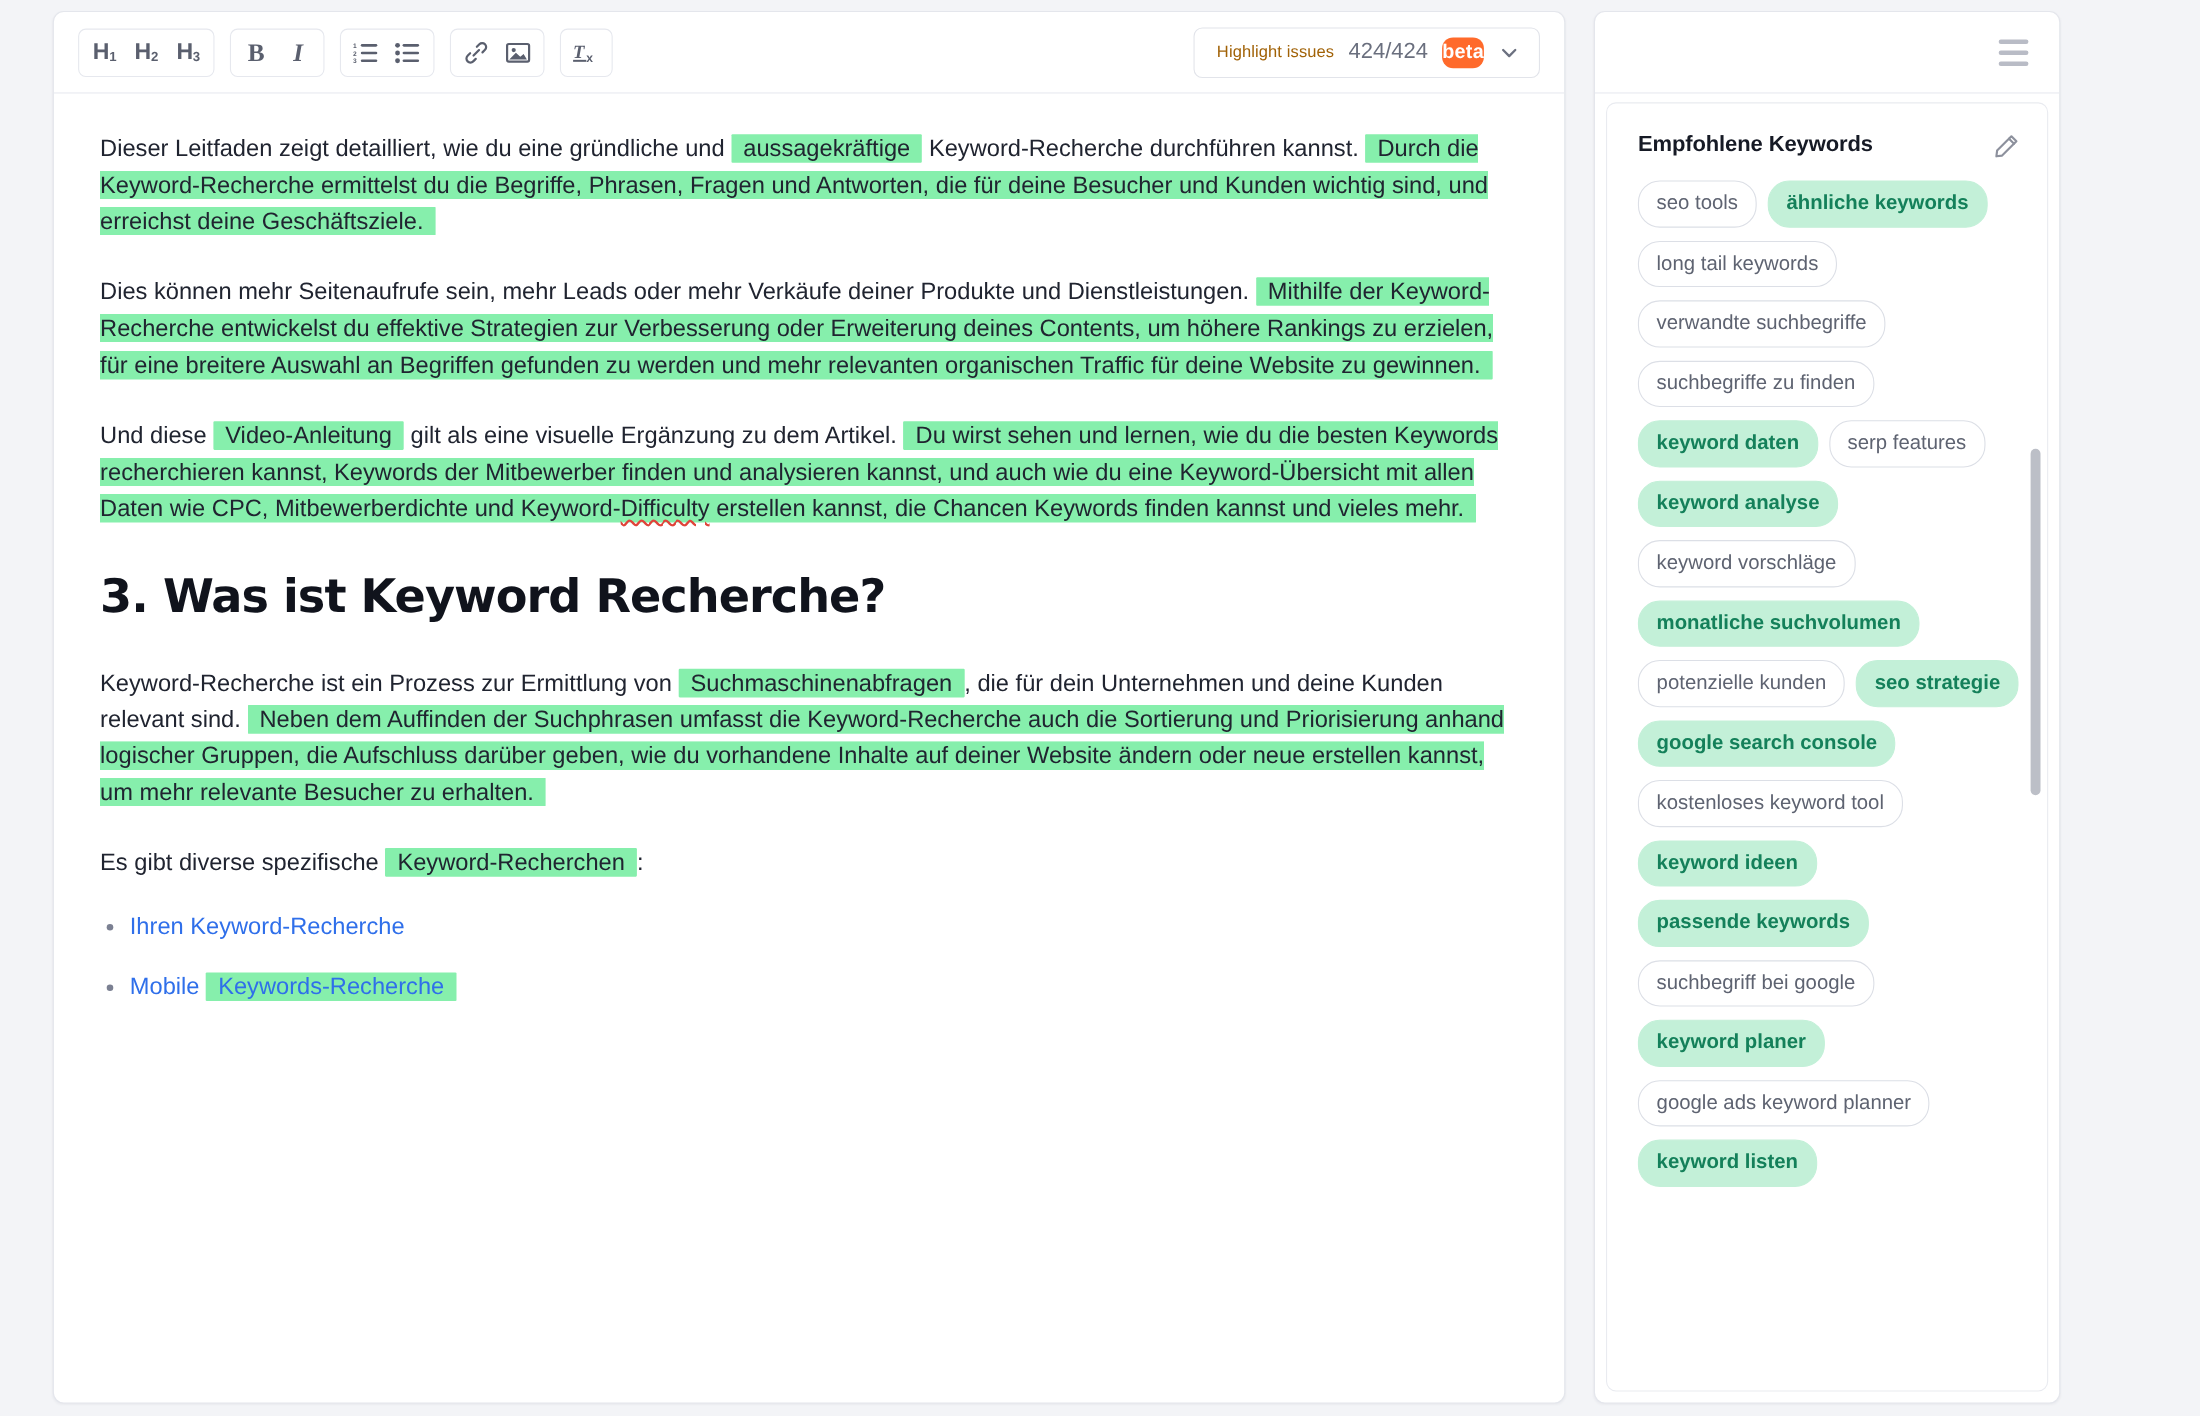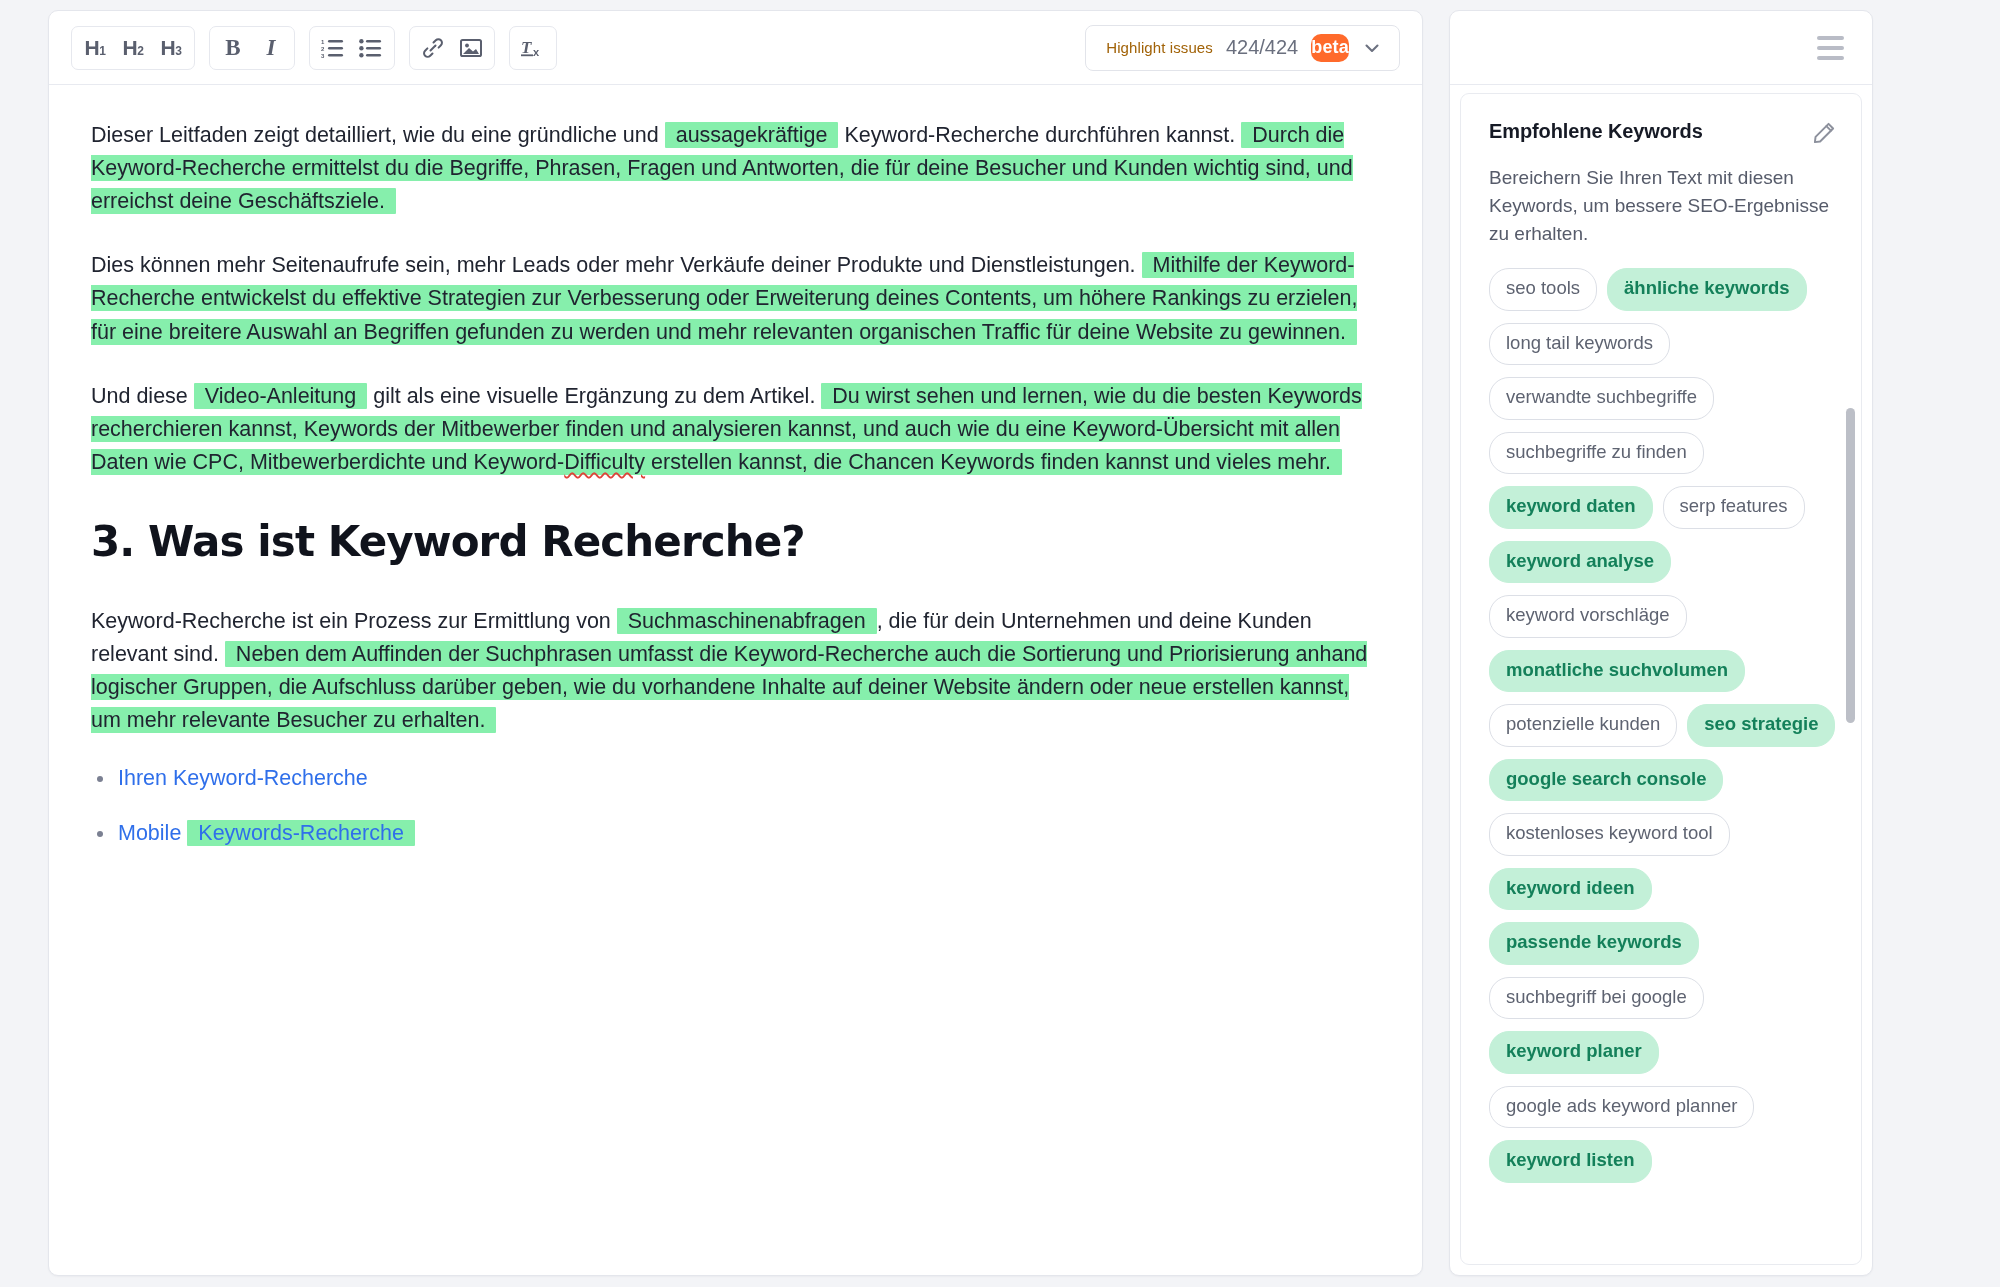--- a/index.html
+++ b/index.html
@@ -365,20 +365,21 @@
       <p><span>Dieser Leitfaden zeigt detailliert, wie du eine gründliche und </span><mark>aussagekräftige</mark><span> Keyword-Recherche durchführen kannst. </span><mark>Durch die Keyword-Recherche ermittelst du die Begriffe, Phrasen, Fragen und Antworten, die für deine Besucher und Kunden wichtig sind, und erreichst deine Geschäftsziele.</mark></p>
 
       <p><span>Dies können mehr Seitenaufrufe sein, mehr Leads oder mehr Verkäufe deiner Produkte und Dienstleistungen. </span><mark>Mithilfe der Keyword-Recherche entwickelst du effektive Strategien zur Verbesserung oder Erweiterung deines Contents, um höhere Rankings zu erzielen, für eine breitere Auswahl an Begriffen gefunden zu werden und mehr relevanten organischen Traffic für deine Website zu gewinnen.</mark></p>
 
       <p><span>Und diese </span><mark>Video-Anleitung</mark><span> gilt als eine visuelle Ergänzung zu dem Artikel. </span><mark><span>Du wirst sehen und lernen, wie du die besten Keywords recherchieren kannst, Keywords der Mitbewerber finden und analysieren kannst, und auch wie du eine Keyword-Übersicht mit allen Daten wie CPC, Mitbewerberdichte und Keyword-</span><span class="misspell">Difficulty</span><span> erstellen kannst, die Chancen Keywords finden kannst und vieles mehr.</span></mark></p>
 
       <h2>3. Was ist Keyword Recherche?</h2>
 
       <p><span>Keyword-Recherche ist ein Prozess zur Ermittlung von </span><mark>Suchmaschinenabfragen</mark><span>, die für dein Unternehmen und deine Kunden relevant sind. </span><mark>Neben dem Auffinden der Suchphrasen umfasst die Keyword-Recherche auch die Sortierung und Priorisierung anhand logischer Gruppen, die Aufschluss darüber geben, wie du vorhandene Inhalte auf deiner Website ändern oder neue erstellen kannst, um mehr relevante Besucher zu erhalten.</mark></p>
 
+      <p><span>Es gibt diverse spezifische </span><mark>Keyword-Recherchen</mark><span>:</span></p>
 
       <ul>
         <li><span class="lnk">Ihren Keyword-Recherche</span></li>
         <li><span class="lnk">Mobile </span><mark class="lnk">Keywords-Recherche</mark></li>
       </ul>
     </div>
   </div>
 
   <div class="side-panel">
 
@@ -396,21 +397,20 @@
         <div class="kw-head">
           <div class="kw-title">Empfohlene Keywords</div>
           <div class="pencil">
             <svg width="26" height="26" viewBox="0 0 24 24" fill="none" stroke="#8d919d" stroke-width="1.8" stroke-linecap="round" stroke-linejoin="round">
               <path d="M16.2 3.6 L20.4 7.8 L8.4 19.8 L3.6 20.4 L4.2 15.6 Z"></path>
               <path d="M14.2 5.6 L18.4 9.8"></path>
             </svg>
           </div>
         </div>
 
-        <div class="kw-desc">Bereichern Sie Ihren Text mit diesen Keywords, um bessere SEO-Ergebnisse zu erhalten.</div>
 
         <div class="chips">
             <div class="chip plain">seo tools</div>
             <div class="chip used">ähnliche keywords</div>
             <div class="chip plain">long tail keywords</div>
             <div class="chip plain">verwandte suchbegriffe</div>
             <div class="chip plain">suchbegriffe zu finden</div>
             <div class="chip used">keyword daten</div>
             <div class="chip plain">serp features</div>
             <div class="chip used">keyword analyse</div>

